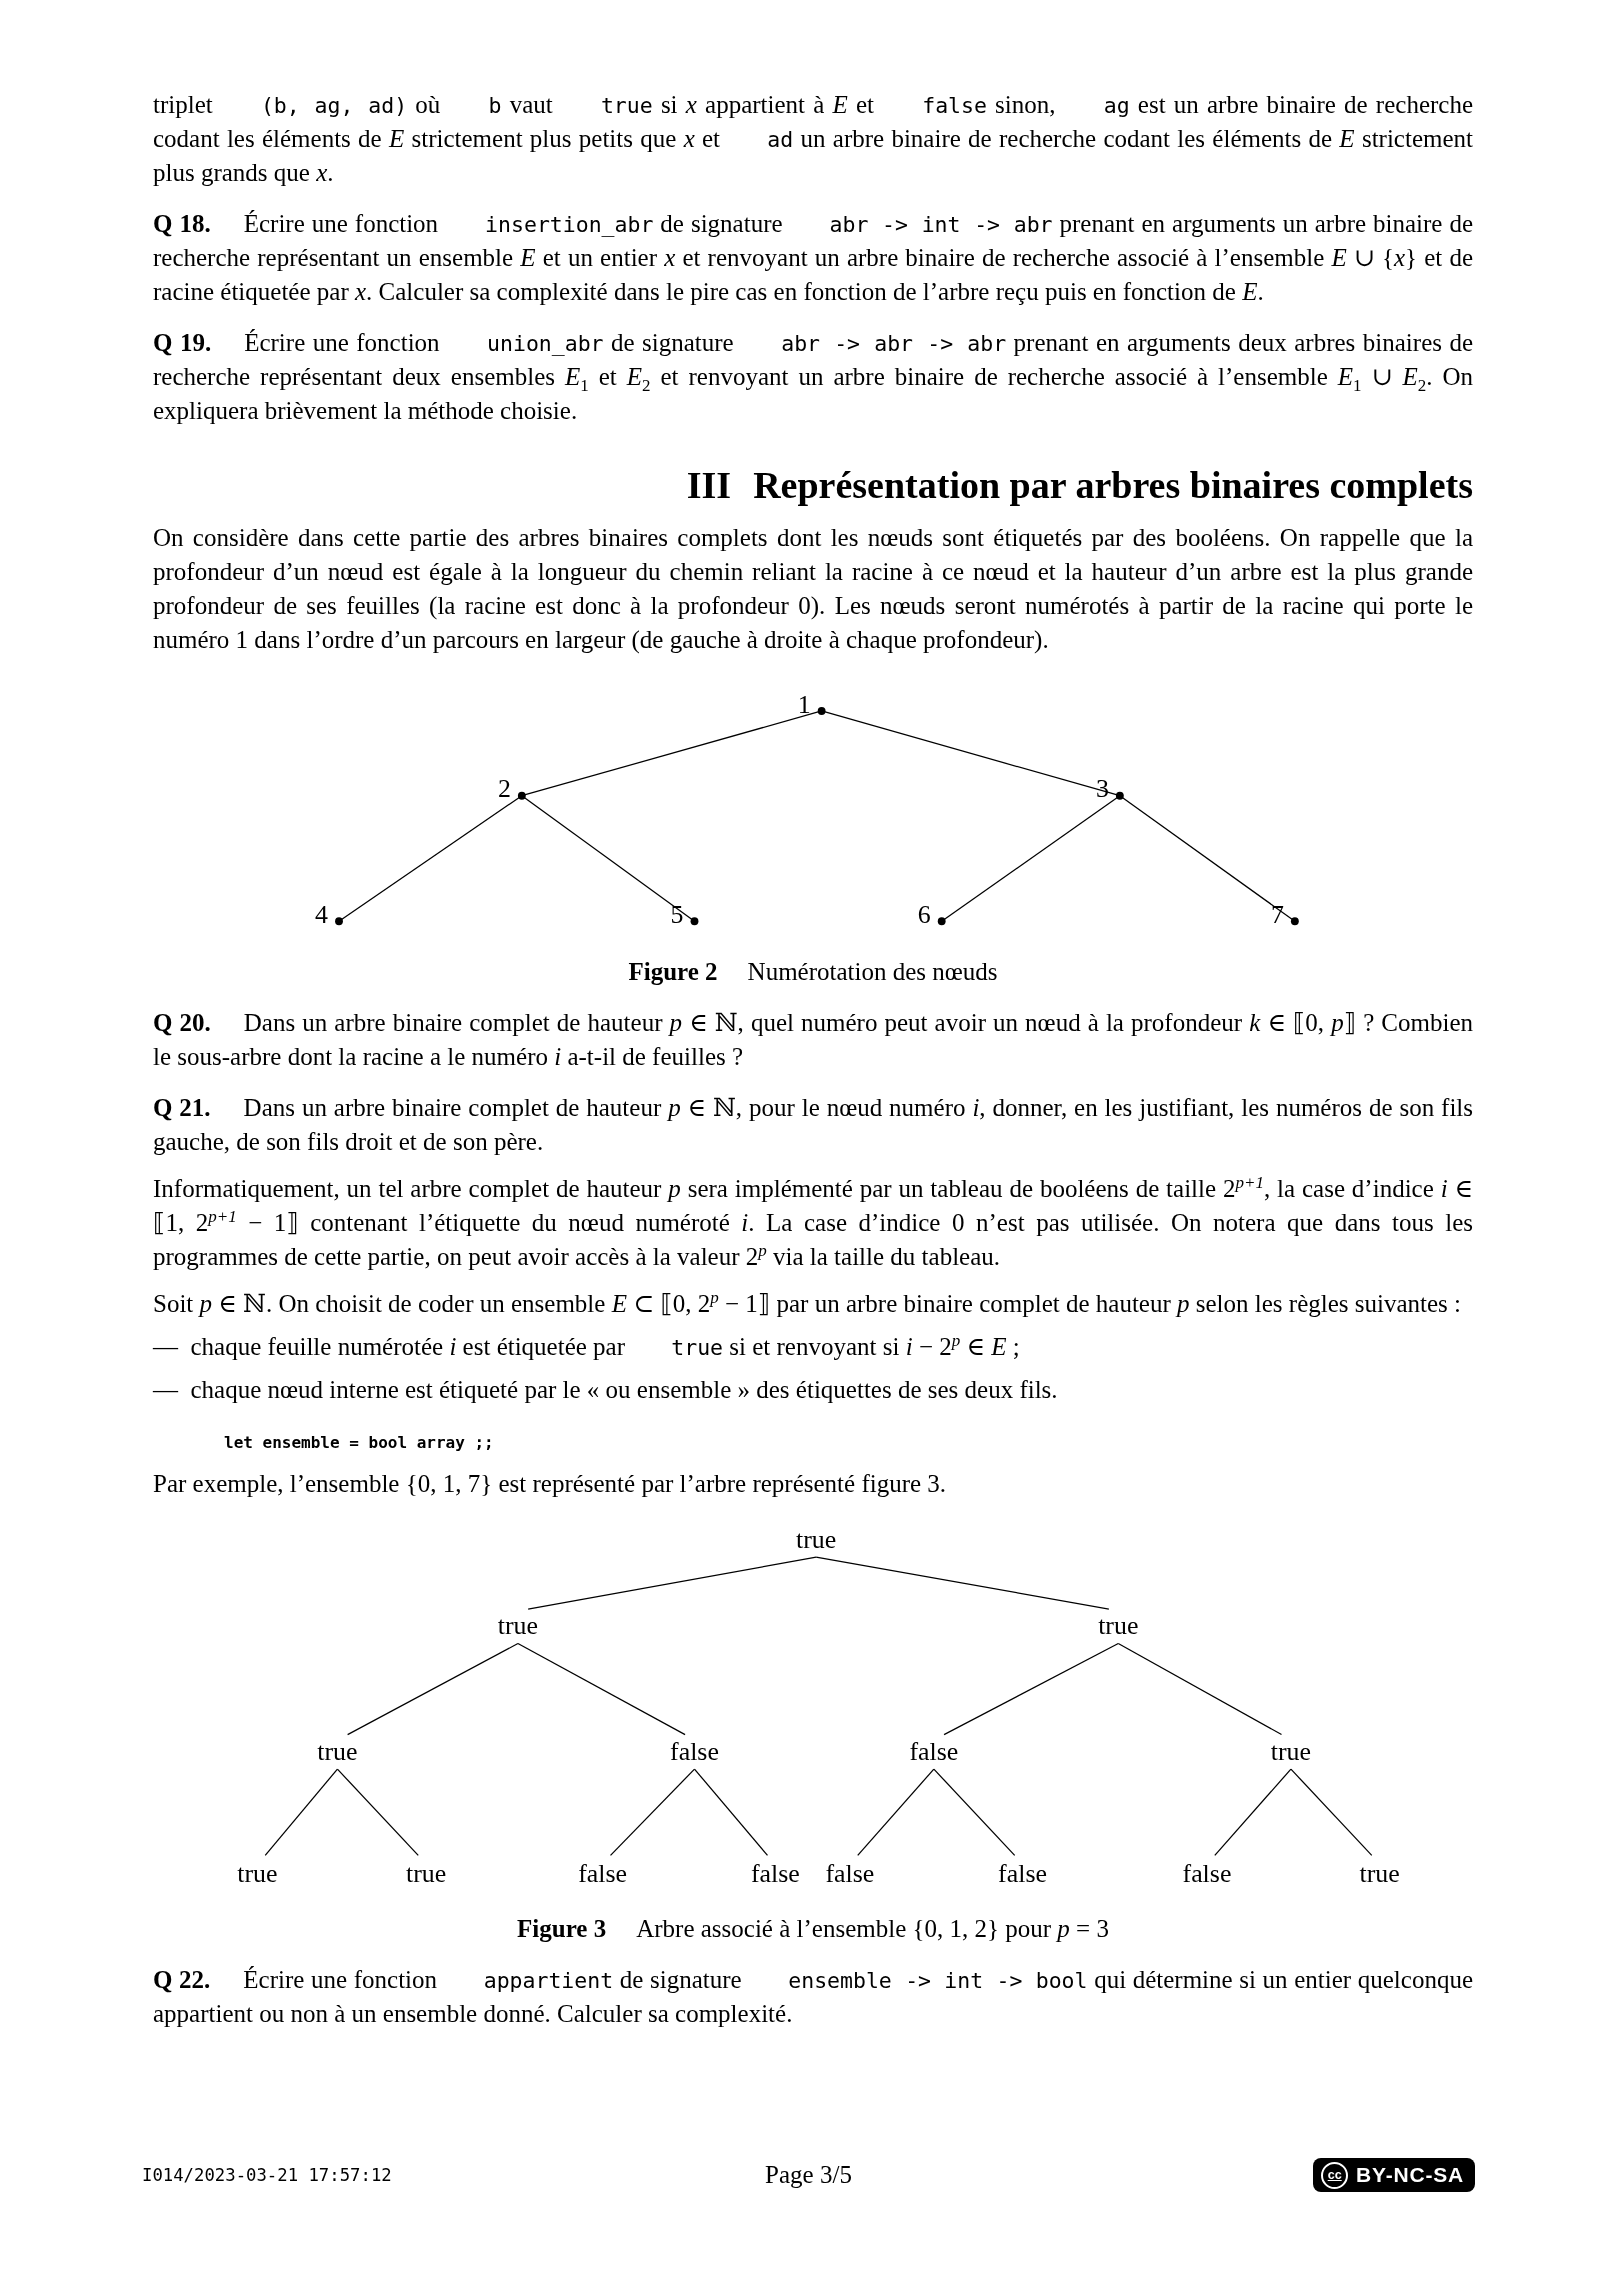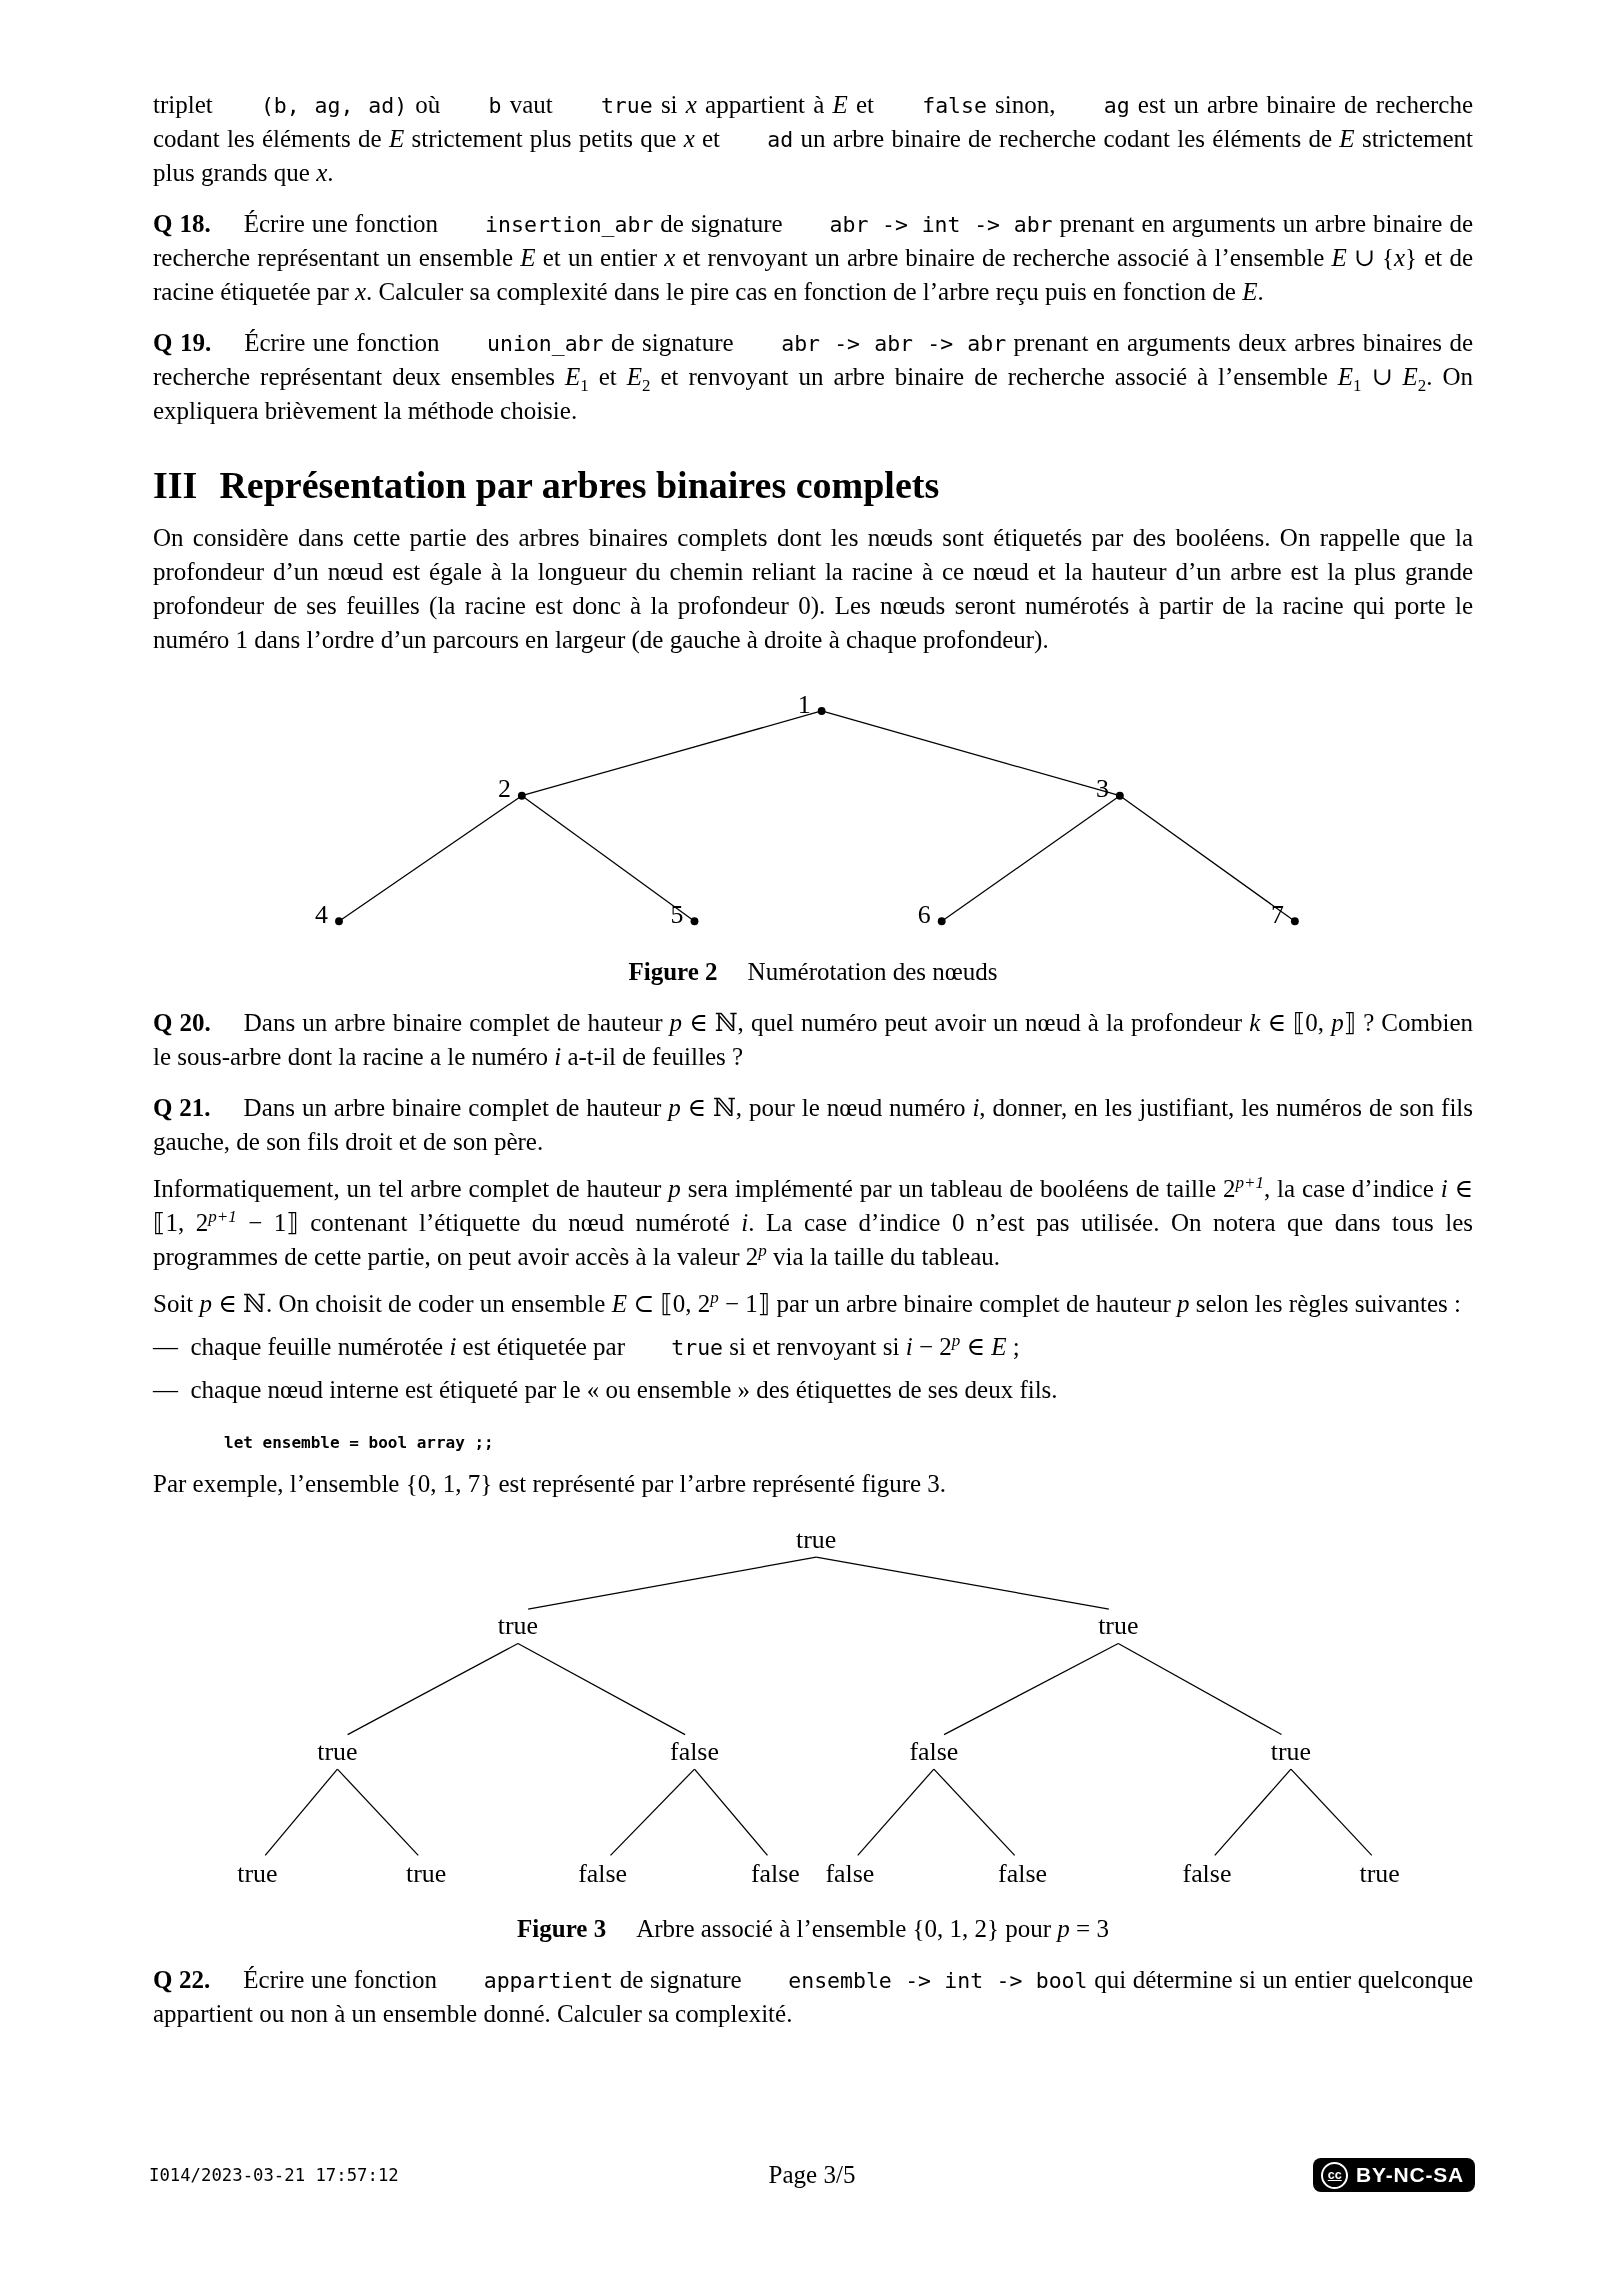--- a/index.html
+++ b/index.html
@@ -14,37 +14,37 @@
   }
   p { margin:0; }
   .par { margin-top:12.6px; }
   .qpar { margin-top:17.3px; }
   .b { font-weight:bold; }
   .qlabel { font-weight:bold; margin-right:33px; }
   .it { font-style:italic; }
   .tt { font-family:"DejaVu Sans Mono","Liberation Mono",monospace; font-size:0.86em;margin-left:40px; }
   .sup { vertical-align:super; font-size:0.68em; line-height:0; }
   .sub { vertical-align:sub; font-size:0.68em; line-height:0; }
-  h2.section { font-size:38px; font-weight:bold; margin:35px 0 0 0; text-align:left; line-height:1.2; }
+  h2.section { font-size:38px; font-weight:bold; margin:35px 0 0 0; text-align:right; line-height:1.2; }
   .secnum { margin-right:22px; }
   .figure { margin-top:20.4px; text-align:center; }
   .figcaption { text-align:center; margin-top:9px; font-size:25px; }
   .capgap { margin-right:30px; }
   .item { margin-top:9.4px; }
   .codeblock {
     margin:25px 0 0 71px; text-align:left;
     font-family:"DejaVu Sans Mono","Liberation Mono",monospace;
     font-weight:bold; font-size:16px; white-space:pre;
   }
   svg text {
     font-family:"Liberation Serif","DejaVu Serif","DejaVu Sans",serif;
     font-size:33px; fill:#000;
   }
   .footer {
-    position:absolute; left:149px; right:148px; top:2153px; height:44px;
+    position:absolute; left:142px; right:148px; top:2153px; height:44px;
     display:flex; align-items:center; justify-content:space-between;
   }
   .doc-id { font-family:"DejaVu Sans Mono","Liberation Mono",monospace; font-size:17.3px; }
   .page-num { position:absolute; left:50%; transform:translateX(-50%); font-size:25px; }
   .ccbadge {
     display:inline-flex; align-items:center; gap:7.9px;
     background:#000; color:#fff; padding:3.9px 11px 3.9px 7.9px; border-radius:7.9px;
   }
   .cc-circle {
     width:23px; height:23px; border:2.4px solid #fff; border-radius:50%;

